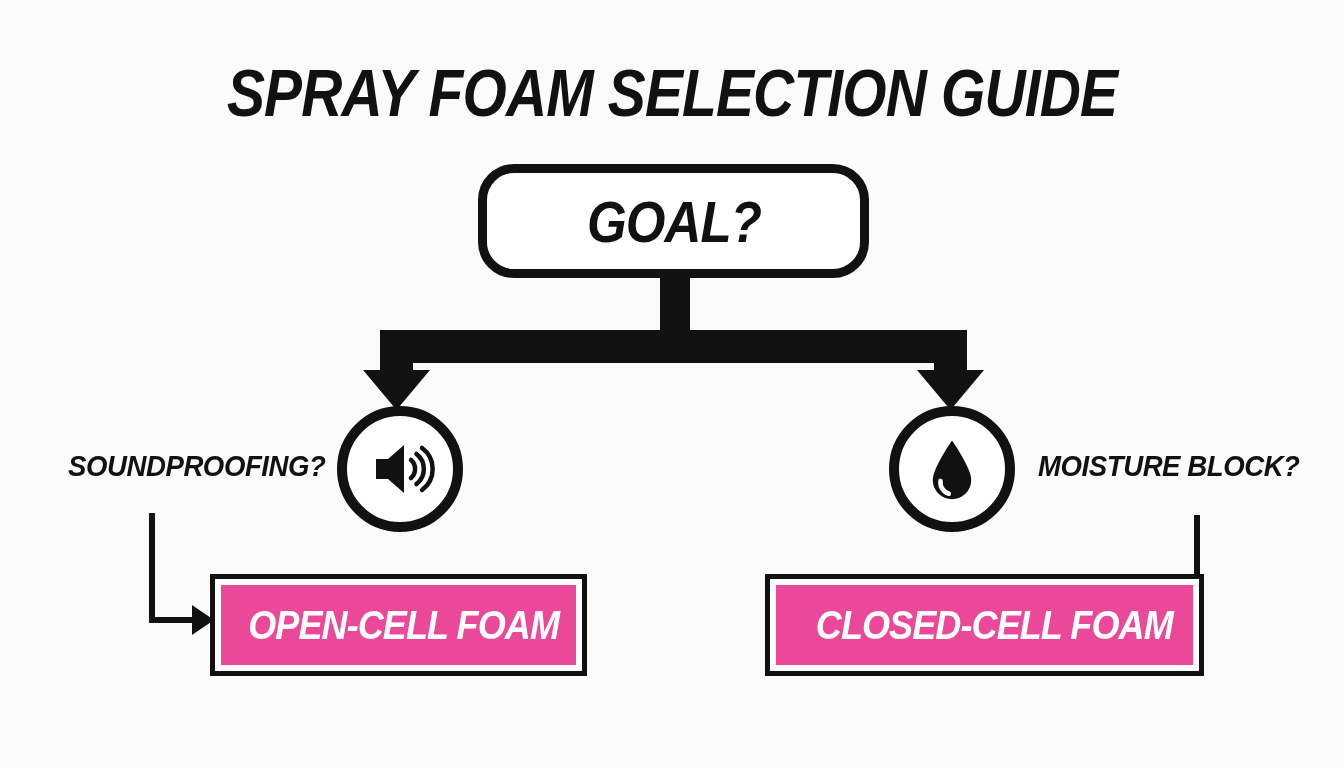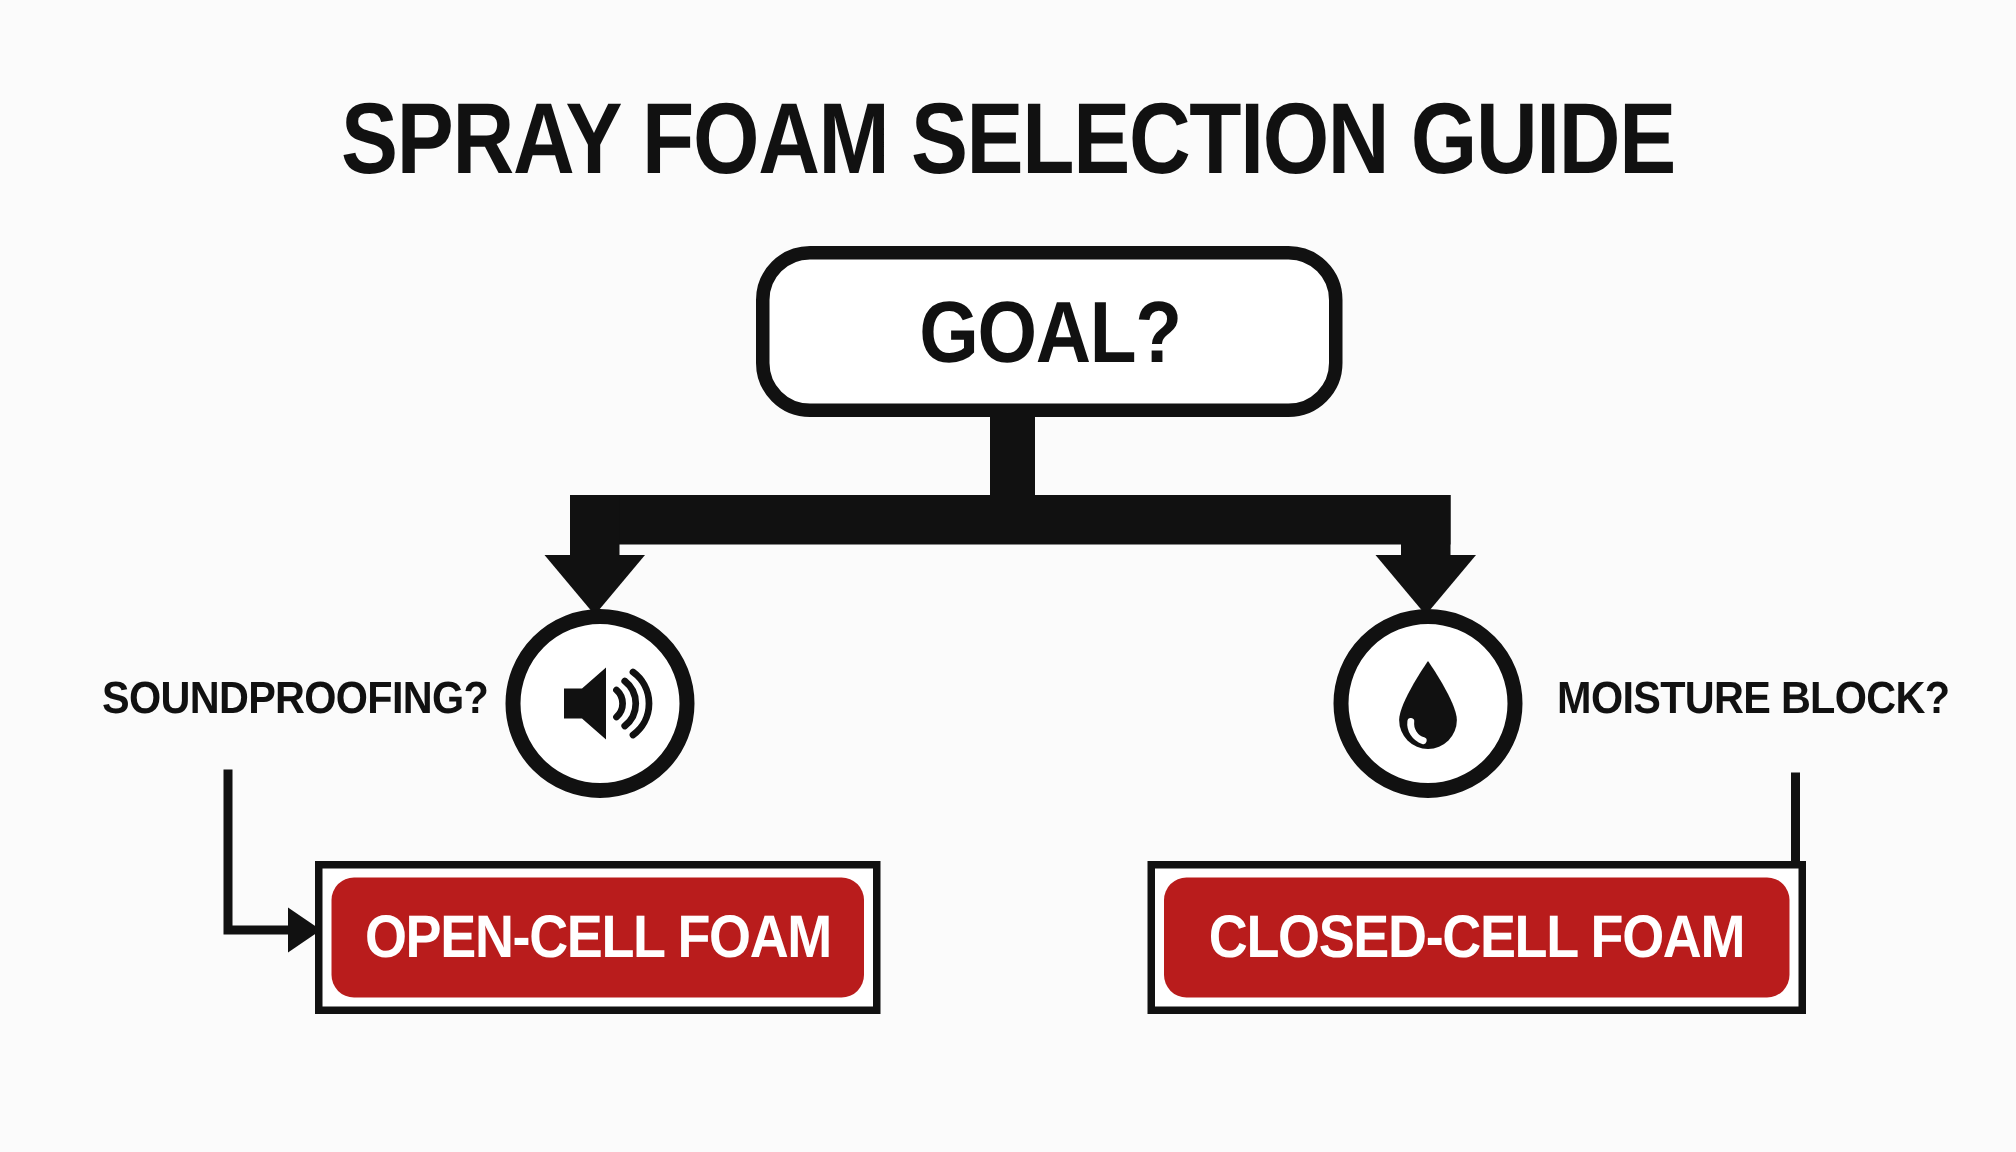--- a/index.html
+++ b/index.html
@@ -4,20 +4,21 @@
 <style>
   html, body { margin: 0; padding: 0; }
   body { font-family: "Liberation Sans", sans-serif; }
   .canvas {
     position: relative;
     width: 1344px;
     height: 768px;
     background: #fbfbfb;
     overflow: hidden;
     color: #111;
+    font-style: italic;
   }
   .title {
     position: absolute;
     top: 54px;
     left: 0;
     width: 100%;
     margin: 0;
     text-align: center;
     font-size: 67px;
     font-weight: bold;
@@ -33,21 +34,20 @@
     top: 164px;
     width: 391px;
     height: 114px;
     box-sizing: border-box;
     border: 9px solid #111;
     border-radius: 36px;
     background: #ffffff;
     display: flex;
     align-items: center;
     justify-content: center;
-    margin-left: 26px;
   }
   .goal-box span {
     font-size: 58px;
     font-weight: bold;
     letter-spacing: -1px;
     transform: scaleX(0.88);
     white-space: nowrap;
   }
   .connectors {
     position: absolute;
@@ -91,25 +91,24 @@
     box-sizing: border-box;
     border: 5px solid #111;
     background: #ffffff;
     padding: 6px;
   }
   .result-box.open   { left: 210px; width: 377px; }
   .result-box.closed { left: 765px; width: 439px; }
   .result-inner {
     width: 100%;
     height: 100%;
-    background: #b91c1c;
+    background: #ec4899;
     display: flex;
     align-items: center;
-    justify-content: center;
-    border-radius: 15px;
+    justify-content: flex-end;
   }
   .result-inner span {
     color: #ffffff;
     font-size: 40px;
     font-weight: bold;
     letter-spacing: -1px;
     transform: scaleX(0.9);
     white-space: nowrap;
   }
 </style>

